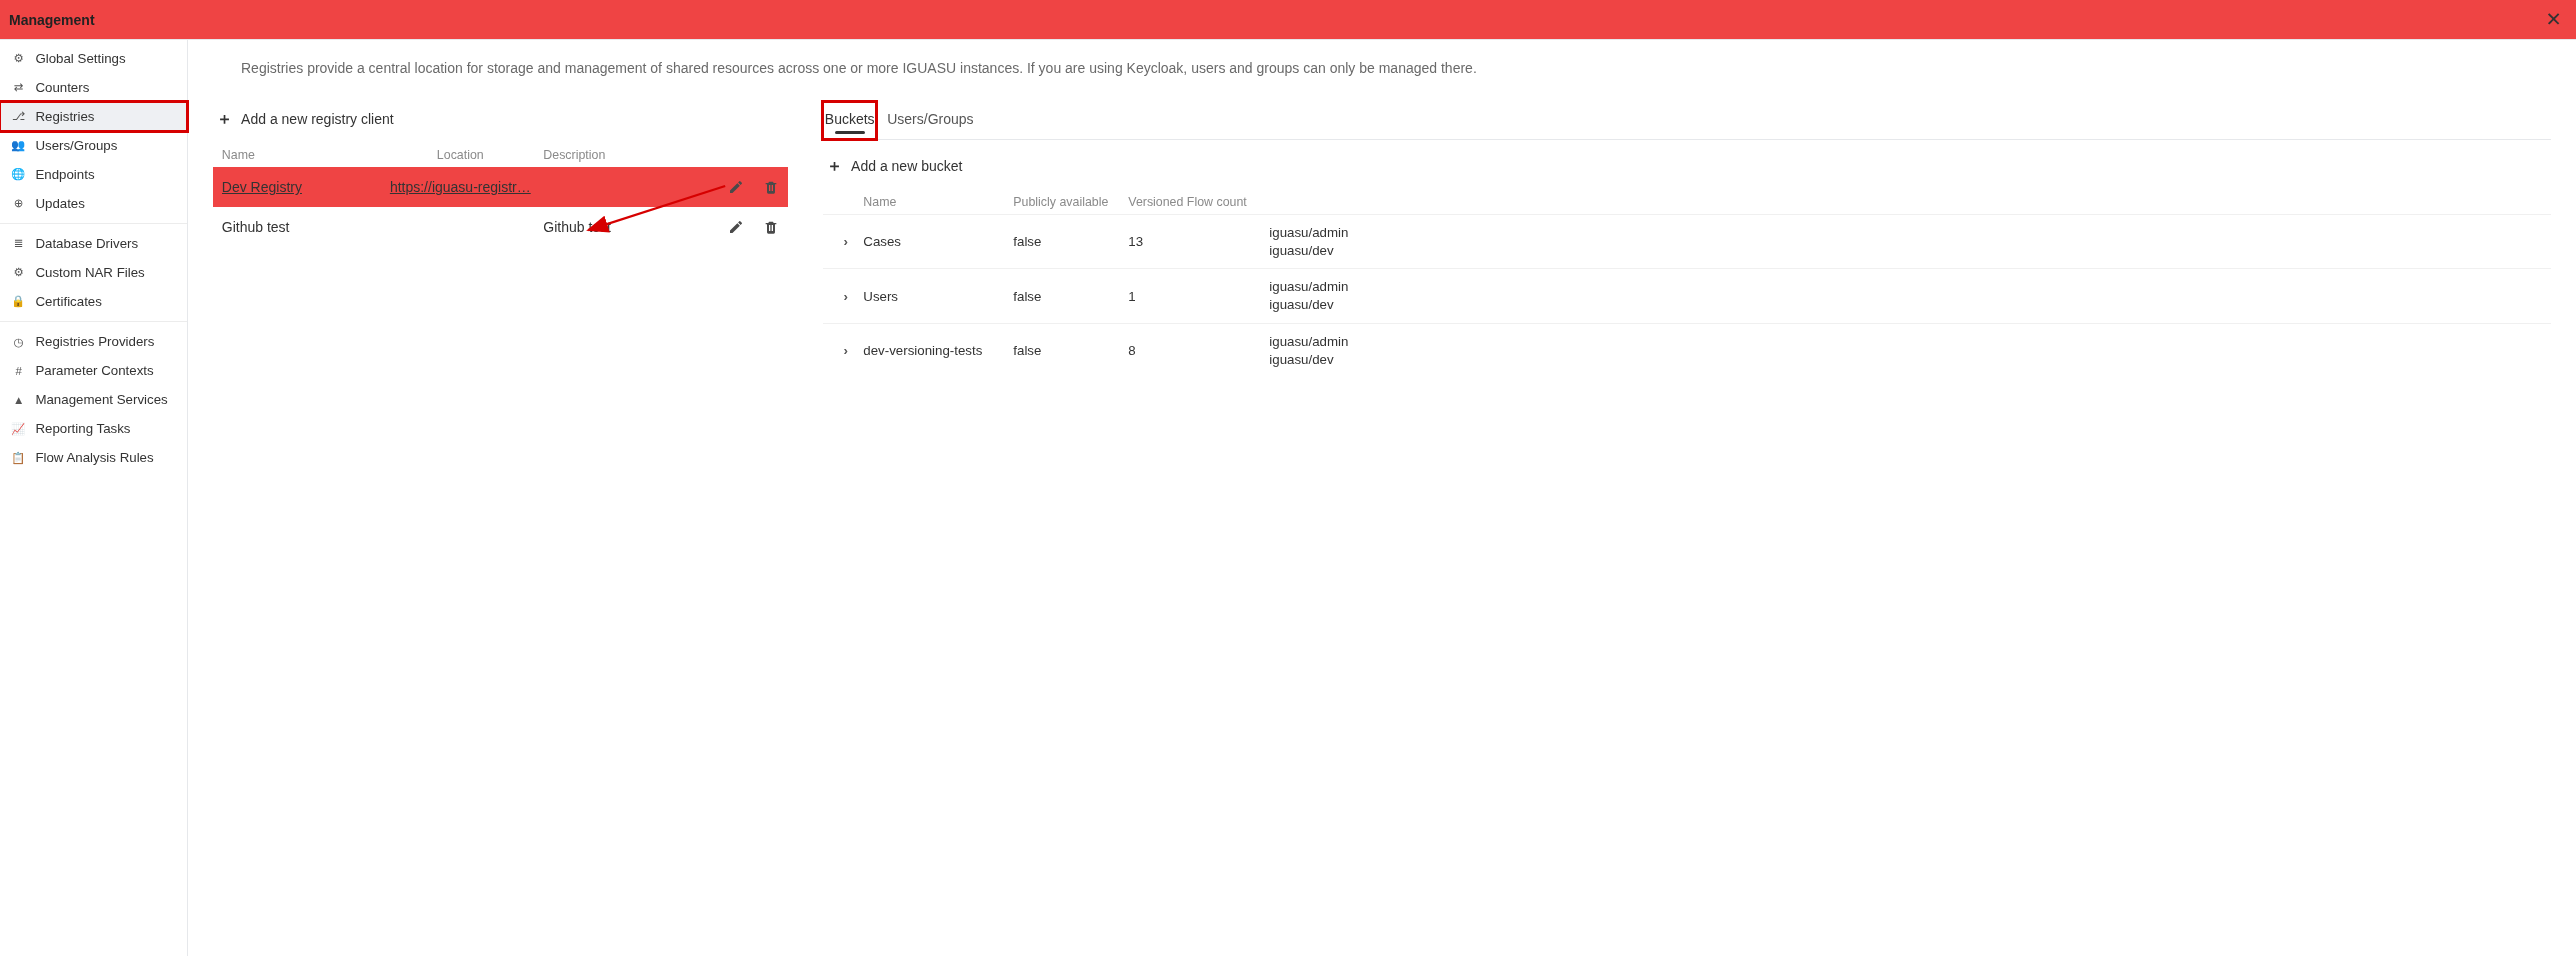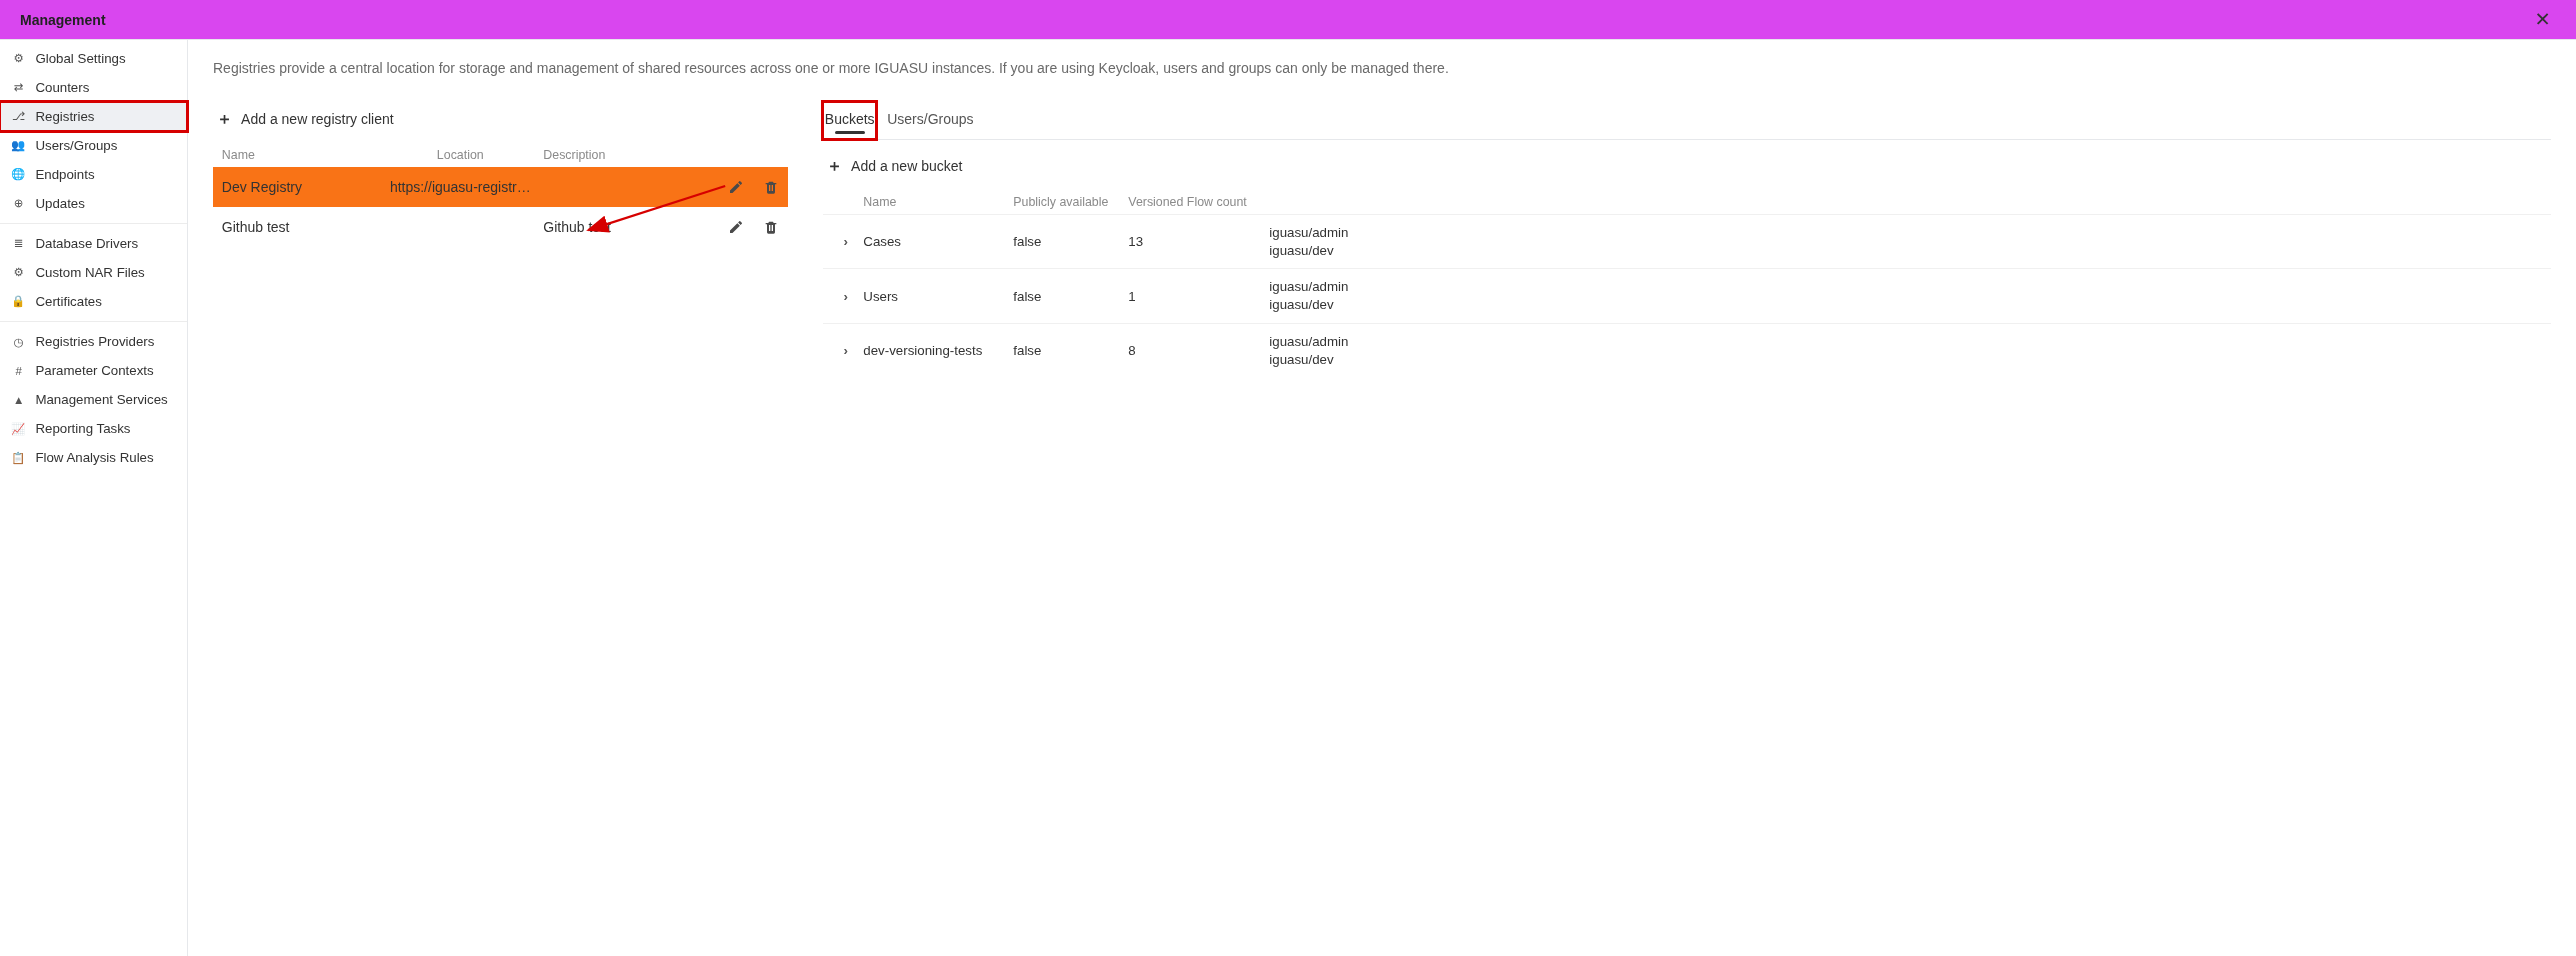--- a/index.html
+++ b/index.html
@@ -1,43 +1,43 @@
 <!DOCTYPE html>
 <html style="font-size:14px"><head>
 <meta charset="utf-8">
 <style>
 * { box-sizing: border-box; margin: 0; padding: 0; }
 body { font-family: 'Segoe UI', Arial, sans-serif; font-size: 12.4px; color: #333; background: #fff; }
 
-.topbar { display: flex; justify-content: space-between; align-items: center; padding: 8px 20px; background: #d946ef; border-bottom: 0.9px solid #e6e8eb; }
+.topbar { display: flex; justify-content: space-between; align-items: center; padding: 8px 9px; background: #ef4444; border-bottom: 0.9px solid #e6e8eb; }
 .topbar-title { font-weight: 600; font-size: 14px; color: #222; }
 .close-btn { font-size: 19.4px; cursor: pointer; color: #333; background: none; border: none; padding: 0 5.3px; }
 
 .layout { display: flex; height: calc(100vh - 35px); }
 
 .sidebar { width: 188px; border-right: 0.9px solid #e6e8eb; background: #fff; padding-top: 3.5px; }
 .side-item { display: flex; align-items: center; padding: 7px 10.6px; cursor: pointer; color: #333; font-size: 13.3px; }
 .side-item.active { background: #eef0f3; }
 .side-icon { width: 16px; text-align: center; margin-right: 8.8px; color: #555; font-size: 11.5px; display: inline-flex; align-items: center; justify-content: center; }
 .side-sep { height: 0.9px; background: #ececec; margin: 5.3px 0; }
 .side-item.highlighted { outline: 3.5px solid #d60000; outline-offset: -1.8px; }
 
 .main { flex: 1; padding: 19.4px 25px; display: flex; gap: 35px; }
-.intro { font-size: 14px; color: #6a6a6a; margin-bottom: 23px; line-height: 1.4; }
+.intro { font-size: 14px; color: #6a6a6a; margin-bottom: 23px; line-height: 1.4; margin-left: 28px; }
 
 .col-left { flex: 0 0 575px; max-width: 575px; }
 .col-right { flex: 1; }
 
 .add-row { display: flex; align-items: center; padding: 7px 3.5px; cursor: pointer; color: #333; font-size: 14px; margin-bottom: 5.3px; }
 .add-plus { font-size: 16px; font-weight: bold; margin-right: 10.6px; display: inline-block; width: 14px; text-align: center; }
 
 .tbl { width: 100%; }
 .th-row { display: flex; padding: 5.3px 8.8px; color: #8a8a8a; font-size: 12.4px; }
 .td-row { display: flex; align-items: center; padding: 11.5px 8.8px; font-size: 14px; color: #333; border-top: 0.9px solid transparent; }
-.td-row.selected { background: #f97316; }
+.td-row.selected { background: #ef4444; text-decoration: underline; }
 
 .c-name { flex: 0 0 159px; overflow: hidden; text-overflow: ellipsis; white-space: nowrap; }
 .c-loc { flex: 0 0 159px; overflow: hidden; text-overflow: ellipsis; white-space: nowrap; text-align: center; }
 .c-desc { flex: 1; overflow: hidden; text-overflow: ellipsis; white-space: nowrap; padding-left: 3.5px; }
 .c-actions { flex: 0 0 80px; text-align: right; display: flex; justify-content: flex-end; gap: 19.4px; }
 
 .icon-btn { color: #4a4a4a; cursor: pointer; background: none; border: none; padding: 0; display: inline-flex; }
 .icon-btn svg { width: 16px; height: 16px; }
 
 .tabs { display: flex; border-bottom: 0.9px solid #e6e8eb; margin-bottom: 8.8px; gap: 9px; }

